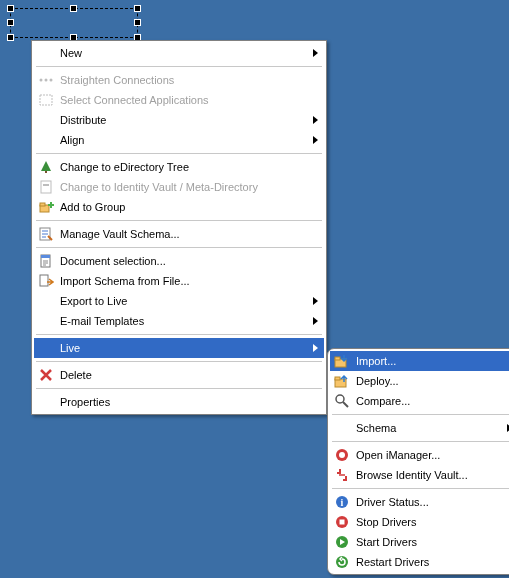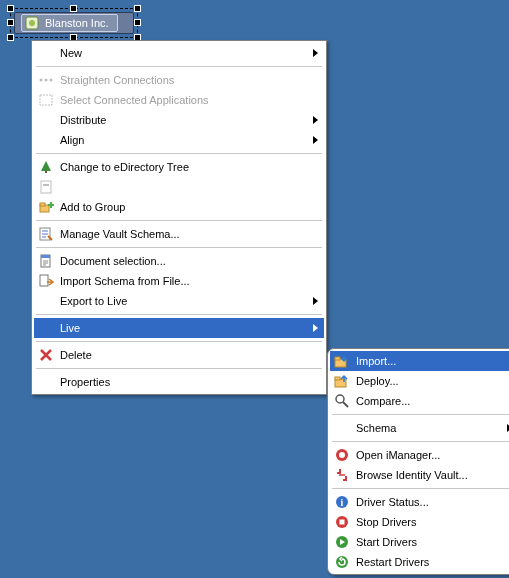--- a/index.html
+++ b/index.html
@@ -114,31 +114,20 @@
 
 <div class="selection-box">
   <div class="handle h-tl"></div>
   <div class="handle h-tm"></div>
   <div class="handle h-tr"></div>
   <div class="handle h-ml"></div>
   <div class="handle h-mr"></div>
   <div class="handle h-bl"></div>
   <div class="handle h-bm"></div>
   <div class="handle h-br"></div>
-  <div class="node-chip">
-    <div class="inner">
-      <span class="ic">
-        <svg width="14" height="14">
-            <rect x="1" y="1" width="12" height="12" rx="2" fill="#e9f0d6" stroke="#6b8f2f"></rect>
-            <circle cx="7" cy="7" r="3" fill="#9bbf4d"></circle>
-          </svg>
-      </span>
-      <span>Blanston Inc.</span>
-    </div>
-  </div>
 </div>
 
 <div class="menu menu1">
   <div class="mi">
     <span class="ic"></span>
     <span class="lbl">New</span>
     <span class="arrow">
         <svg width="8" height="10">
           <path d="M1 1 L6 5 L1 9 Z" fill="#000"></path>
         </svg>
@@ -191,20 +180,21 @@
     </span>
     <span class="lbl">Change to eDirectory Tree</span>
   </div>
   <div class="mi disabled">
     <span class="ic">
       <svg width="16" height="16">
           <rect x="3" y="2" width="10" height="12" fill="none" stroke="#bdbdbd"></rect>
           <rect x="5" y="5" width="6" height="2" fill="#bdbdbd"></rect>
         </svg>
     </span>
+    <span class="lbl">Change to Identity Vault / Meta-Directory</span>
   </div>
   <div class="mi">
     <span class="ic">
       <svg width="16" height="16">
           <rect x="2" y="6" width="9" height="7" fill="#f7c469" stroke="#b88a2e"></rect>
           <rect x="2" y="4" width="5" height="3" fill="#f7c469" stroke="#b88a2e"></rect>
           <path d="M12 3 h2 v2 h2 v2 h-2 v2 h-2 v-2 h-2 v-2 h2 z" fill="#4bb04b"></path>
         </svg>
     </span>
     <span class="lbl">Add to Group</span>
@@ -236,20 +226,29 @@
       <svg width="16" height="16">
           <rect x="2" y="2" width="8" height="11" fill="#fff" stroke="#777"></rect>
           <path d="M11 6 l4 3 l-4 3 M15 9 h-6" stroke="#d07a1f" stroke-width="1.5" fill="none"></path>
         </svg>
     </span>
     <span class="lbl">Import Schema from File...</span>
   </div>
   <div class="mi">
     <span class="ic"></span>
     <span class="lbl">Export to Live</span>
+    <span class="arrow">
+        <svg width="8" height="10">
+          <path d="M1 1 L6 5 L1 9 Z" fill="#000"></path>
+        </svg>
+      </span>
+  </div>
+  <div class="mi">
+    <span class="ic"></span>
+    <span class="lbl">E-mail Templates</span>
     <span class="arrow">
         <svg width="8" height="10">
           <path d="M1 1 L6 5 L1 9 Z" fill="#000"></path>
         </svg>
       </span>
   </div>
   <div class="sep"></div>
   <div class="mi selected">
     <span class="ic"></span>
     <span class="lbl">Live</span>

